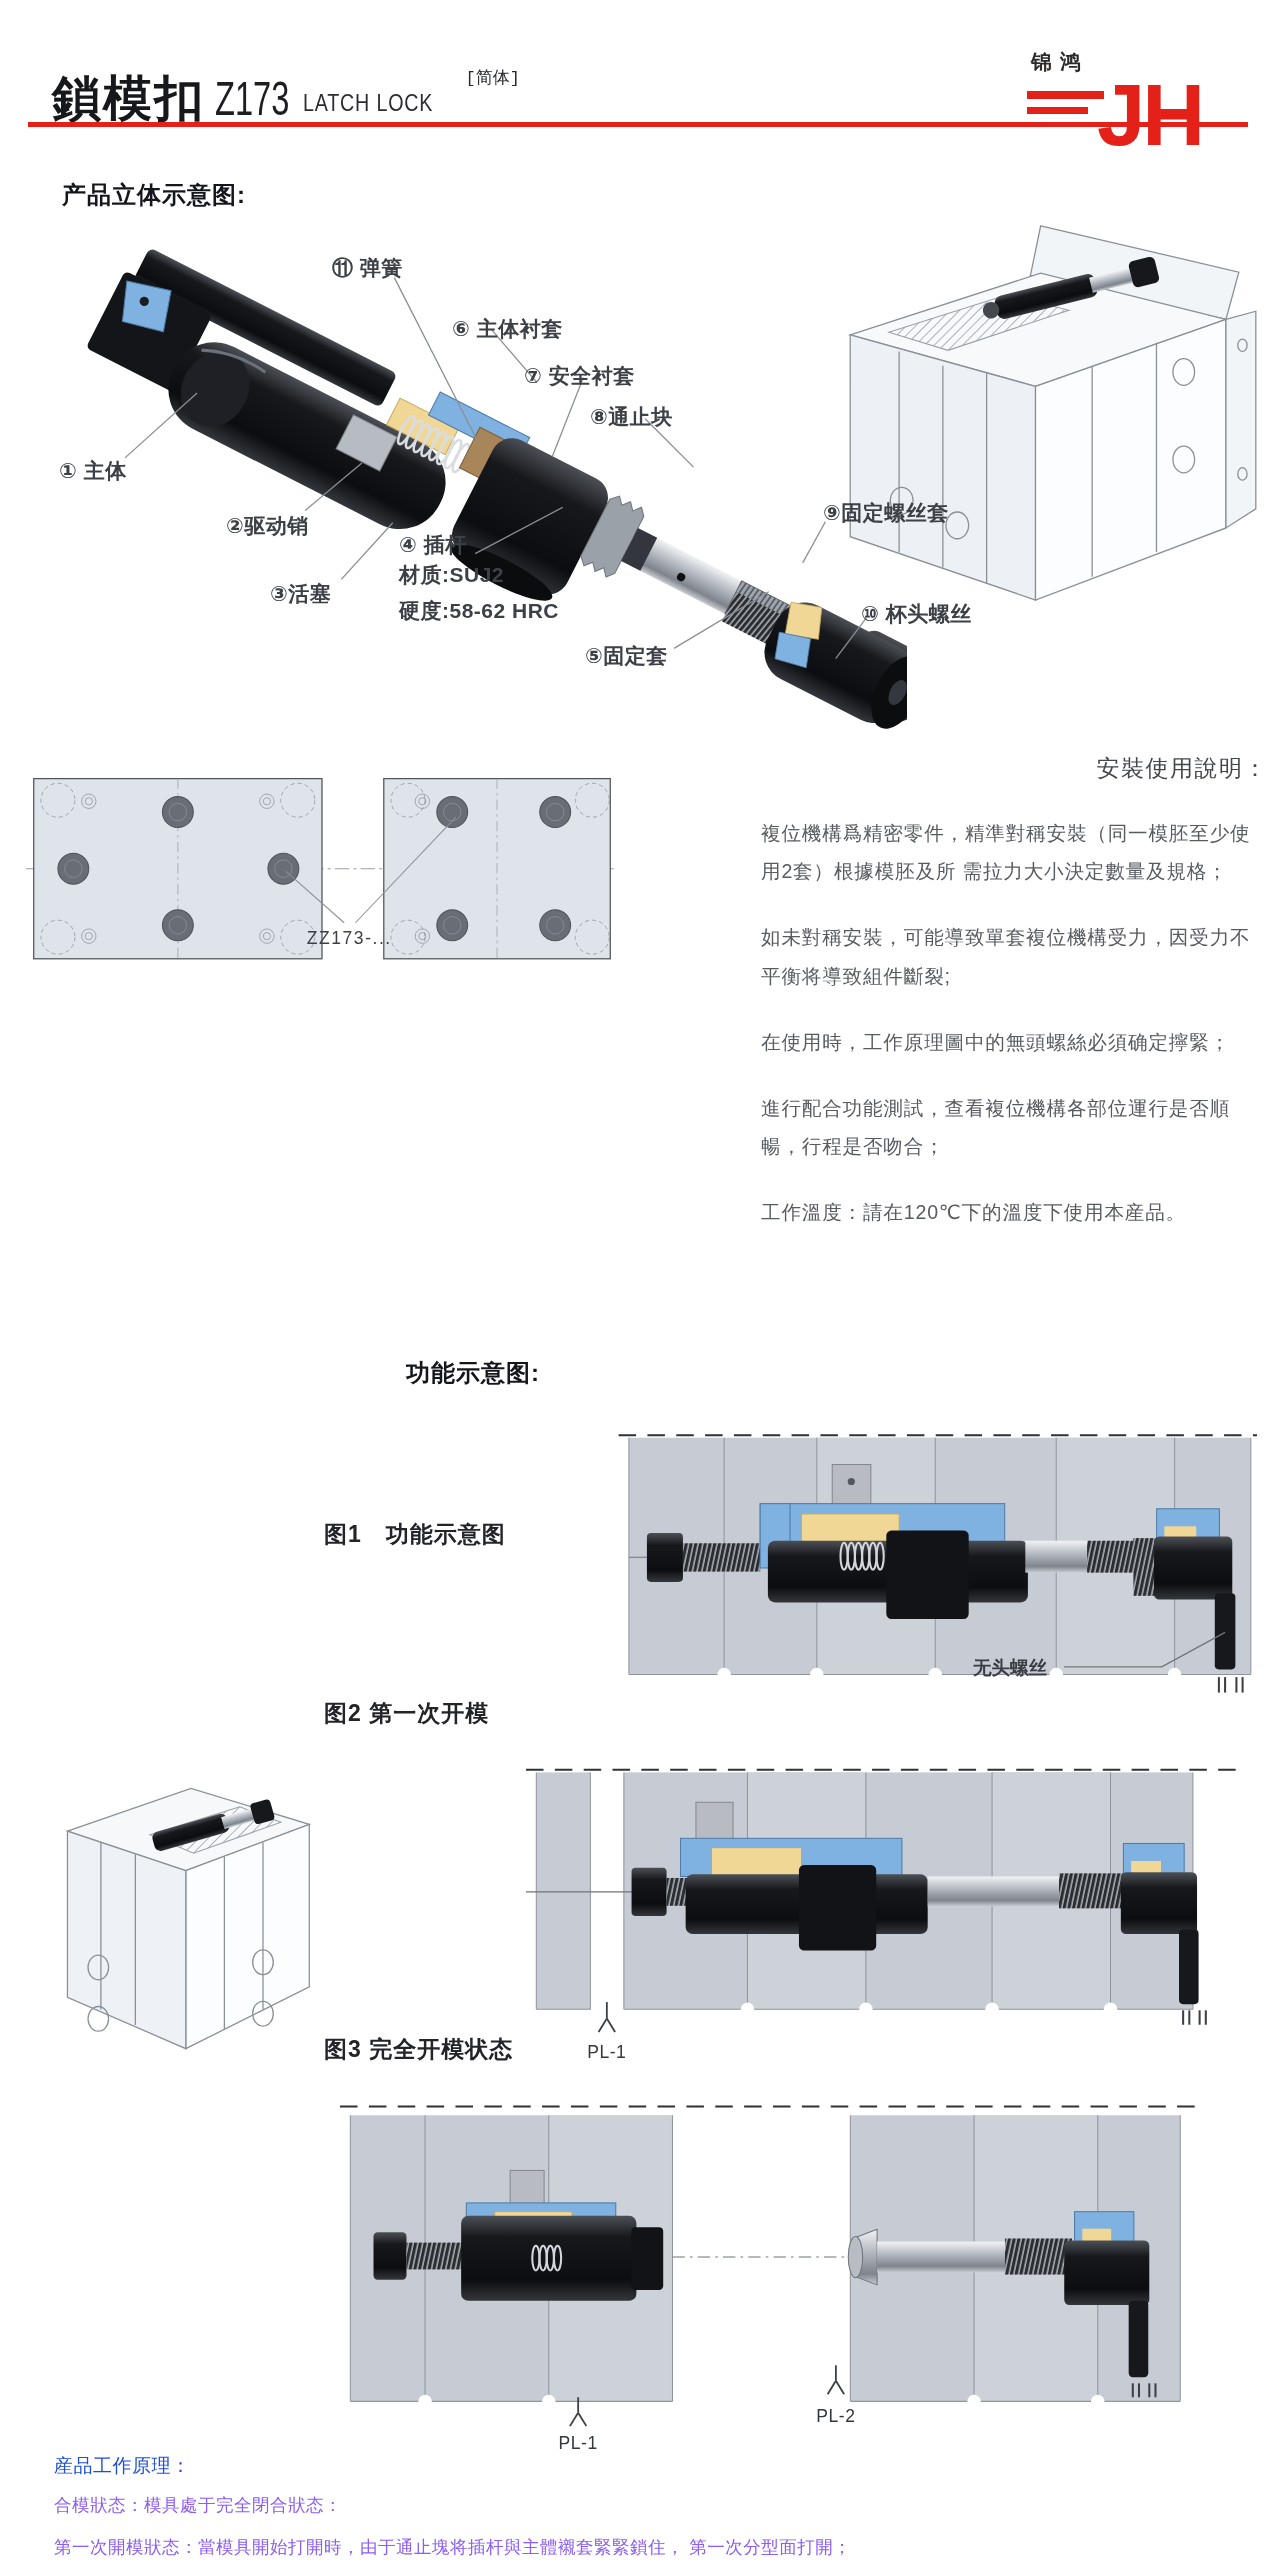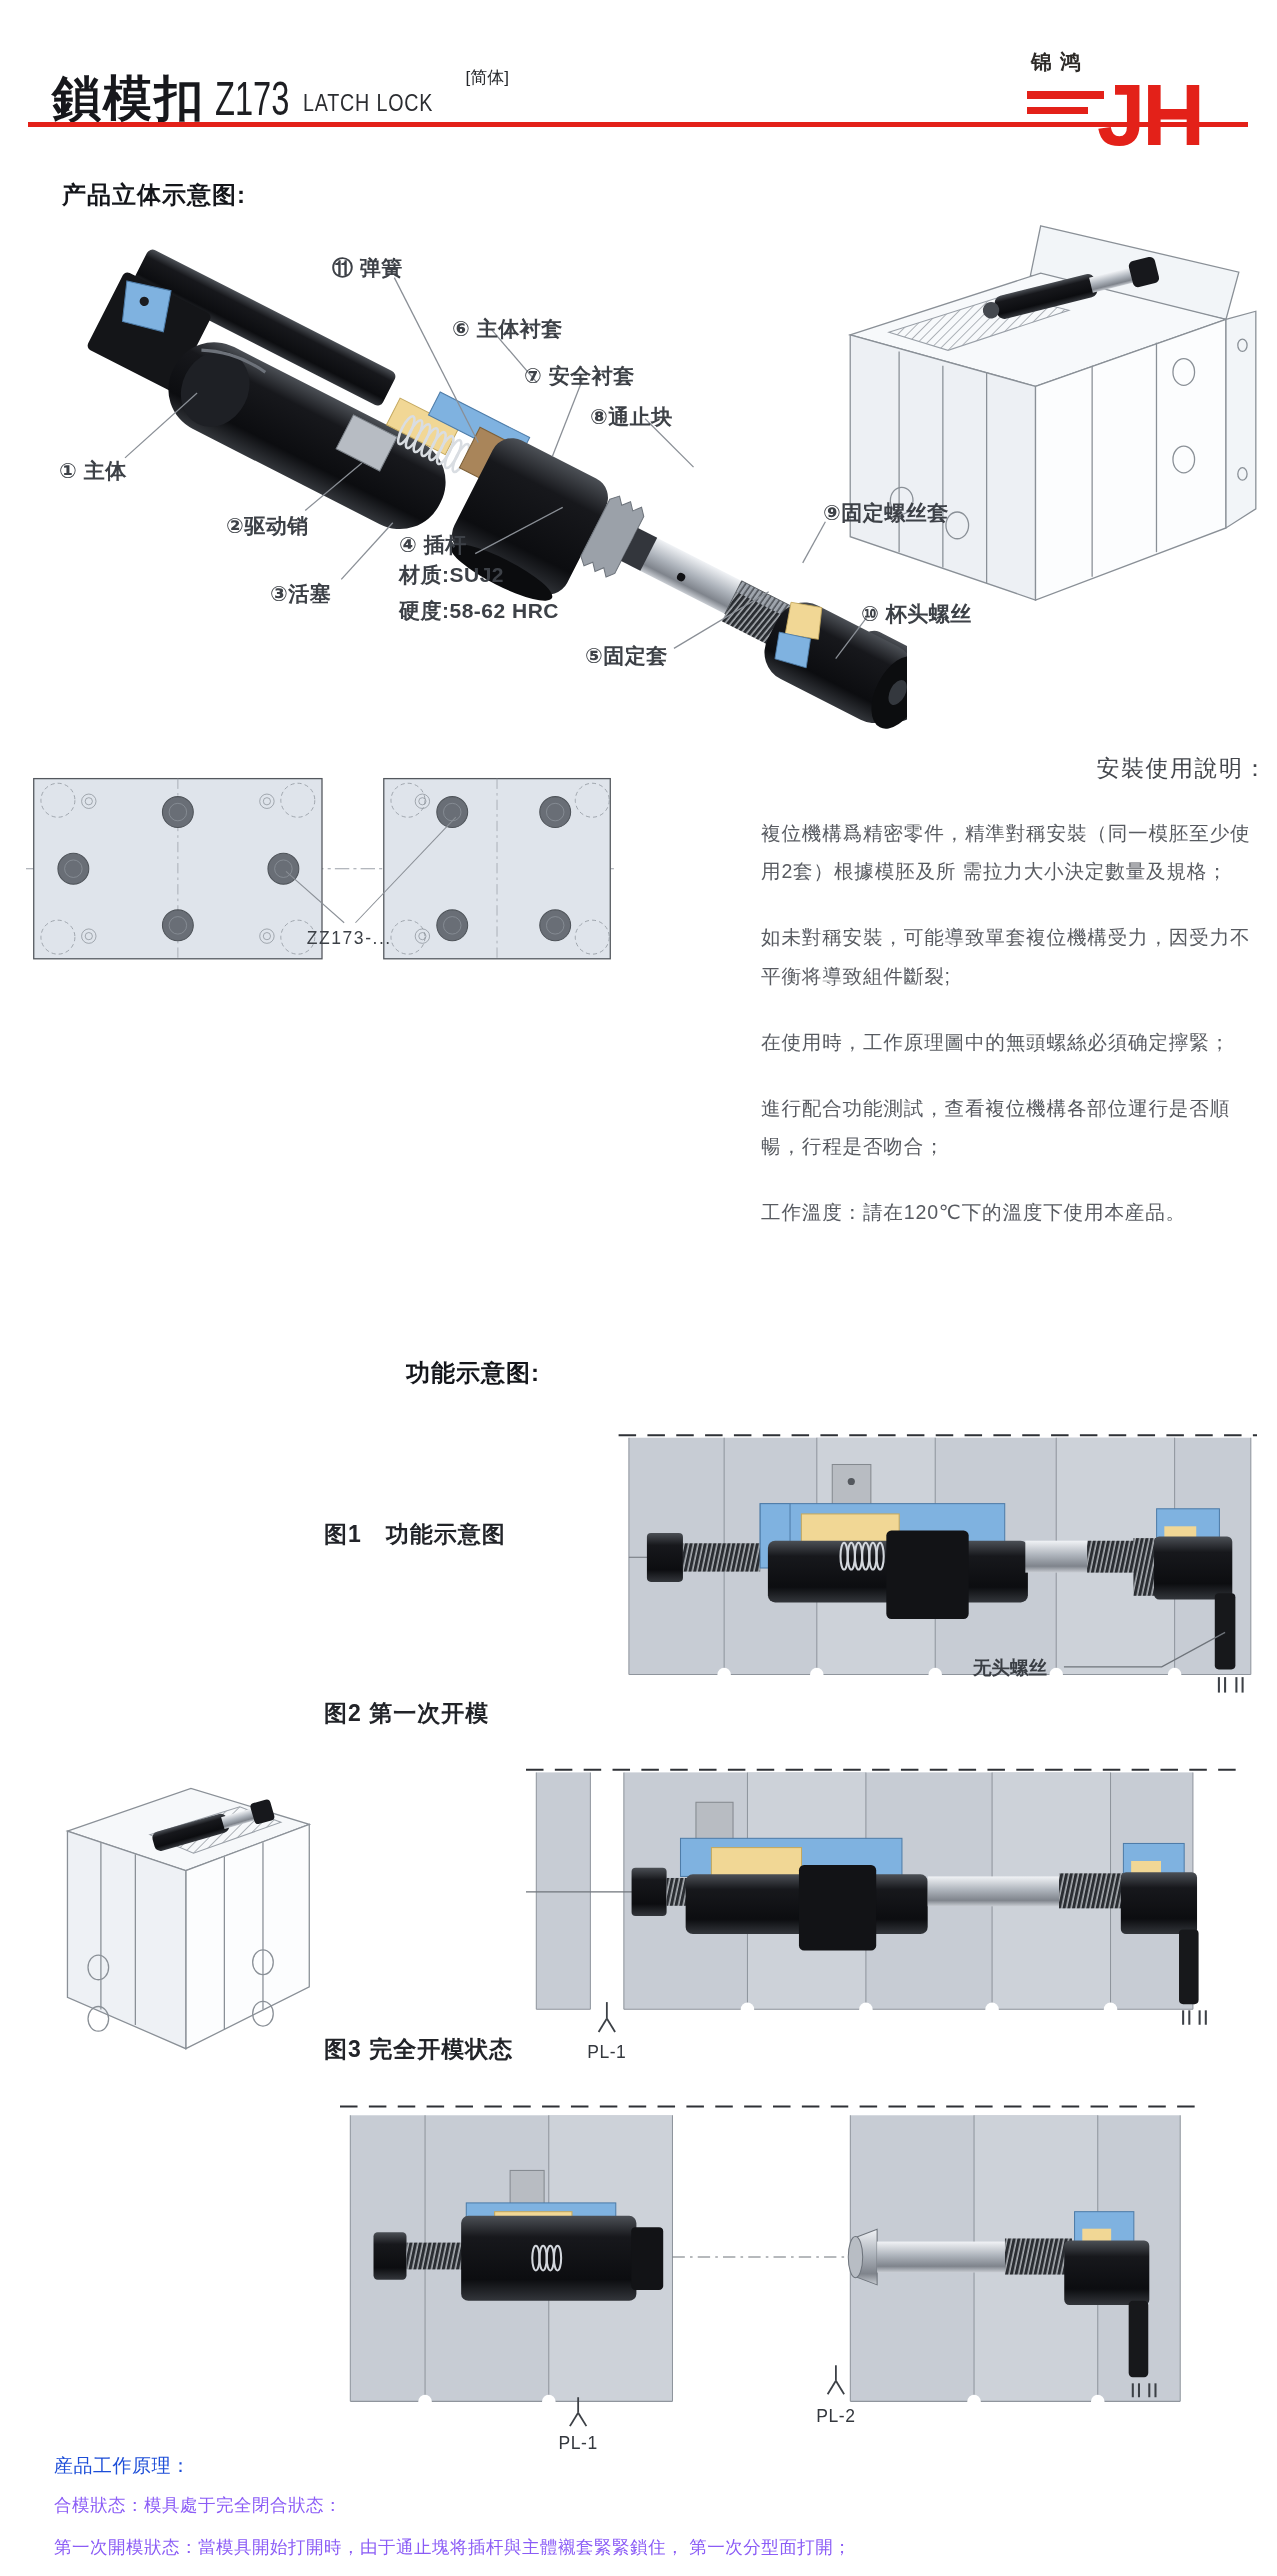--- a/index.html
+++ b/index.html
@@ -6,21 +6,21 @@
   body{
     width:1277px;height:2820px;position:relative;background:#ffffff;
     font-family:"Liberation Sans","DejaVu Sans",sans-serif;color:#222;overflow:hidden;
   }
   .abs{position:absolute;}
   
   .title-row{left:52px;top:66px;white-space:nowrap;}
   .title-cn{font-size:49px;font-weight:900;color:#17181c;letter-spacing:2.1px;display:inline-block;}
   .title-model{font-size:48px;font-weight:400;color:#1d1e22;display:inline-block;transform:scaleX(.68);transform-origin:left bottom;margin-left:9.3px;}
   .title-en{font-size:24px;font-weight:400;color:#2b2d31;display:inline-block;transform:scaleX(.82);transform-origin:left bottom;margin-left:-20.6px;position:relative;top:-4.1px;letter-spacing:1px;}
-  .title-variant{font-size:17px;color:#26282c;display:inline-block;position:relative;top:-32px;margin-left:3.1px;}
+  .title-variant{font-size:17px;color:#26282c;display:inline-block;position:relative;top:-32px;margin-left:3.1px;font-family:Liberation Mono, monospace;}
   .red-line{left:28px;top:122px;width:1220px;height:4.6px;}
   .logo{left:1027px;top:38px;width:175px;height:93px;}
   .logo-jh{position:absolute;right:0;top:-14.4px;font-size:87px;font-weight:900;letter-spacing:-3.1px;font-family:Liberation Sans, sans-serif;margin-top:41px;}
   .logo-cn{position:absolute;left:4.1px;top:10.3px;font-size:20.6px;font-weight:700;color:#2d2a27;letter-spacing:8.2px;}
   .logo-bar1{position:absolute;left:0;top:53px;width:77px;height:7.7px;}
   .logo-bar2{position:absolute;left:0;top:69px;width:61px;height:6.7px;}
   
   .sec-heading{font-size:24px;font-weight:700;color:#14161b;letter-spacing:1px;white-space:nowrap;}
   .callout{font-size:21px;font-weight:700;color:#3d4147;white-space:nowrap;letter-spacing:0.5px;}
   .fig-label{font-size:23px;font-weight:700;color:#222429;white-space:nowrap;letter-spacing:1px;}

